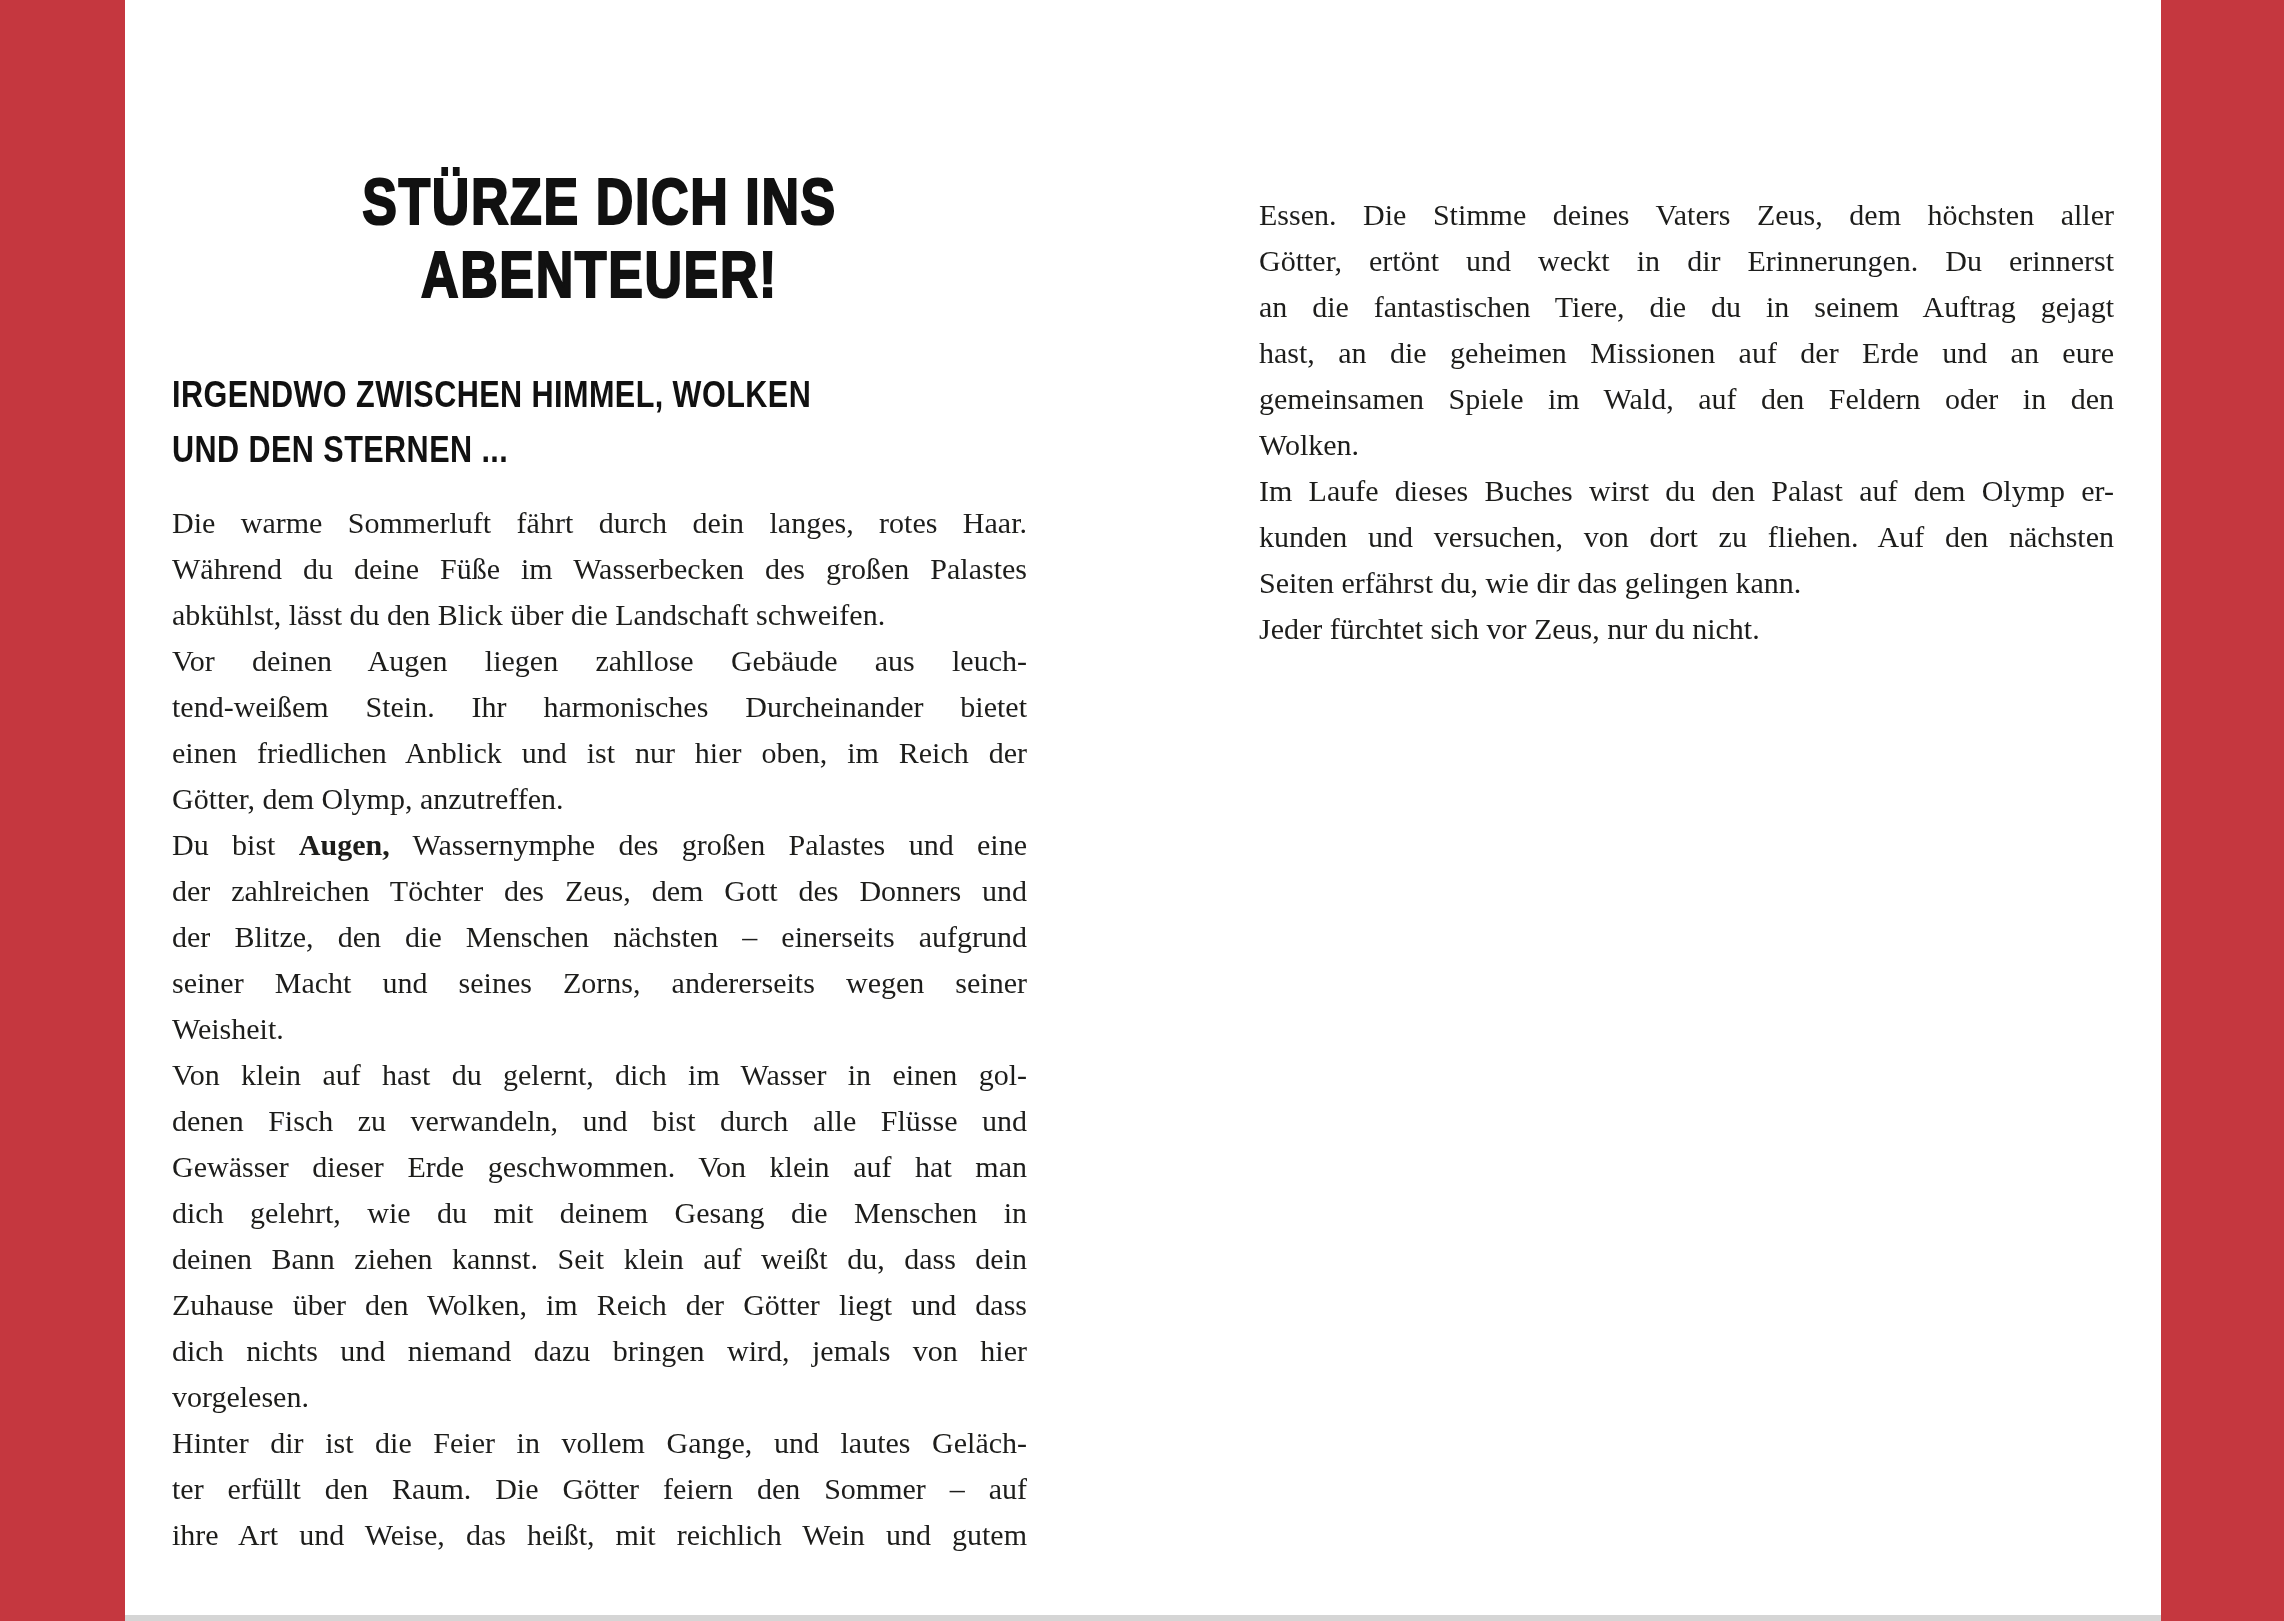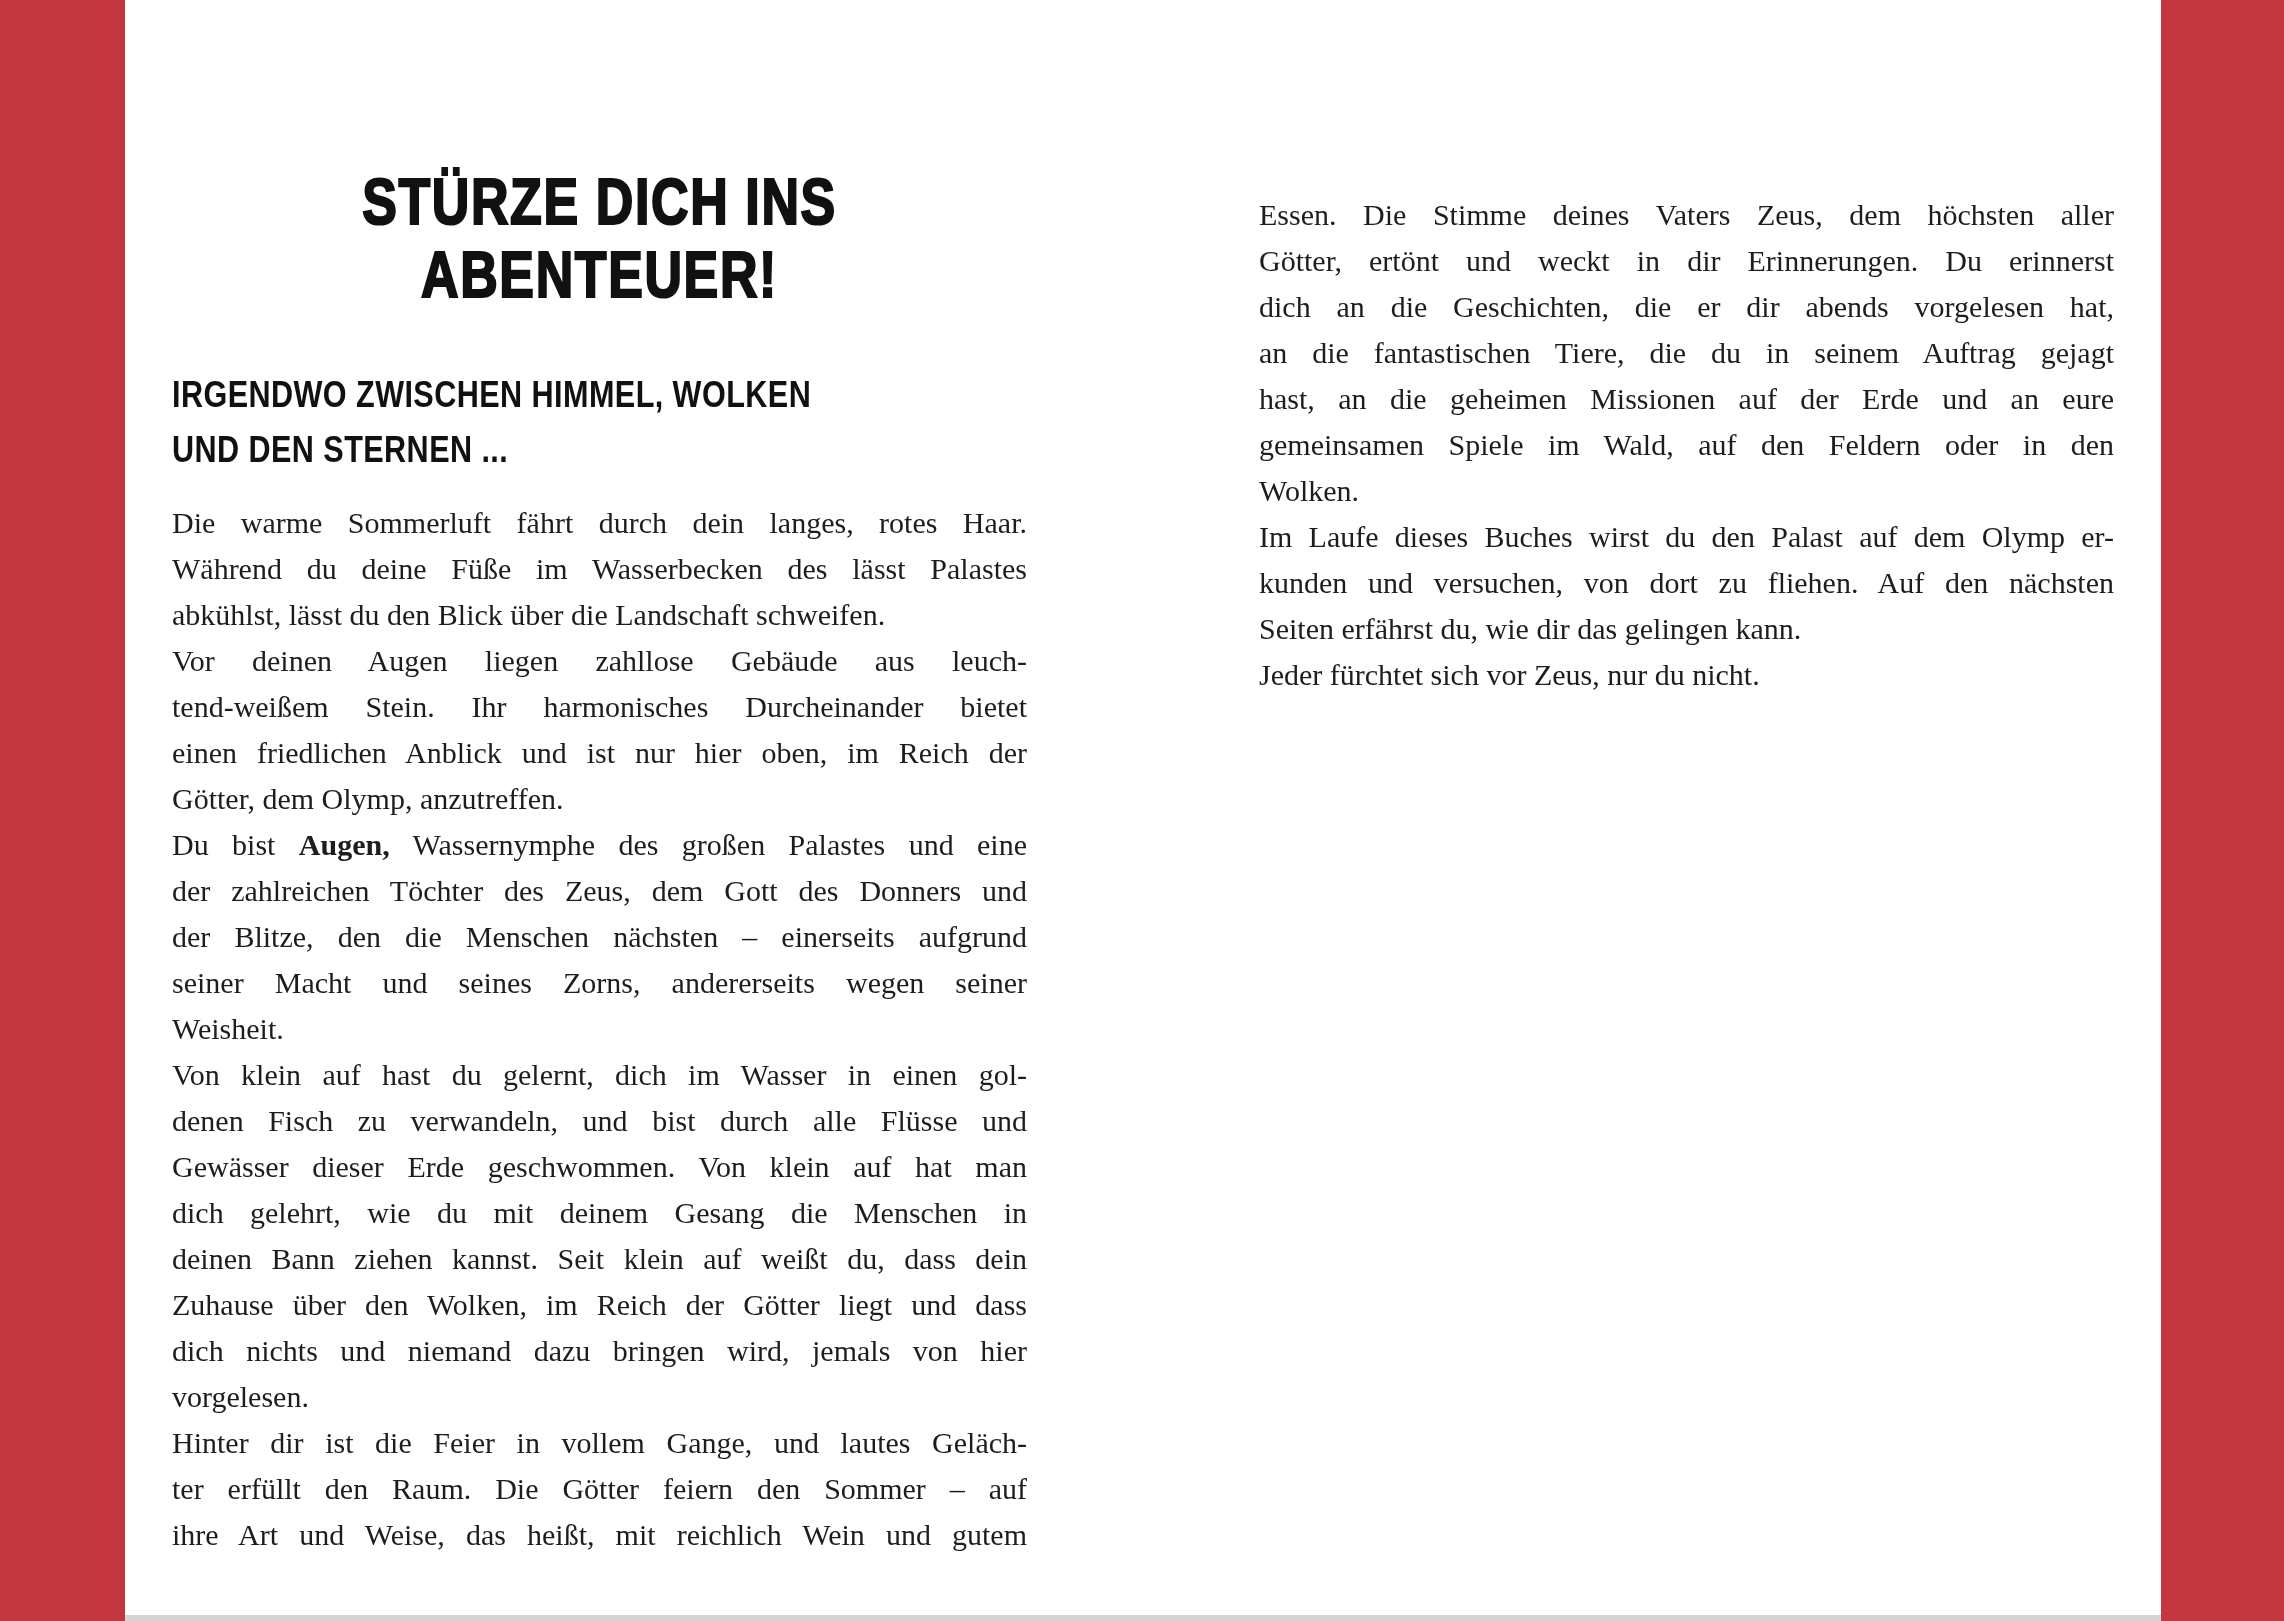--- a/index.html
+++ b/index.html
@@ -104,21 +104,21 @@
 
   <div class="subheading">
       <div class="subheading-line">IRGENDWO ZWISCHEN HIMMEL, WOLKEN</div>
       <div class="subheading-line">UND DEN STERNEN ...</div>
     </div>
 
   <div class="body-text">
 
     <div class="paragraph">
         <div class="text-line">Die warme Sommerluft fährt durch dein langes, rotes Haar.</div>
-        <div class="text-line">Während du deine Füße im Wasserbecken des lässt Palastes</div>
+        <div class="text-line">Während du deine Füße im Wasserbecken des großen Palastes</div>
         <div class="text-line pend">abkühlst, lässt du den Blick über die Landschaft schweifen.</div>
       </div>
 
     <div class="paragraph">
         <div class="text-line">Vor deinen Augen liegen zahllose Gebäude aus leuch-</div>
         <div class="text-line">tend-weißem Stein. Ihr harmonisches Durcheinander bietet</div>
         <div class="text-line">einen friedlichen Anblick und ist nur hier oben, im Reich der</div>
         <div class="text-line pend">Götter, dem Olymp, anzutreffen.</div>
       </div>
 
@@ -151,21 +151,20 @@
 
   </div>
 </div>
 
 <div class="col right-col">
   <div class="body-text">
 
     <div class="paragraph">
         <div class="text-line">Essen. Die Stimme deines Vaters Zeus, dem höchsten aller</div>
         <div class="text-line">Götter, ertönt und weckt in dir Erinnerungen. Du erinnerst</div>
-        <div class="text-line">dich an die Geschichten, die er dir abends vorgelesen hat,</div>
         <div class="text-line">an die fantastischen Tiere, die du in seinem Auftrag gejagt</div>
         <div class="text-line">hast, an die geheimen Missionen auf der Erde und an eure</div>
         <div class="text-line">gemeinsamen Spiele im Wald, auf den Feldern oder in den</div>
         <div class="text-line pend">Wolken.</div>
       </div>
 
     <div class="paragraph">
         <div class="text-line">Im Laufe dieses Buches wirst du den Palast auf dem Olymp er-</div>
         <div class="text-line">kunden und versuchen, von dort zu fliehen. Auf den nächsten</div>
         <div class="text-line pend">Seiten erfährst du, wie dir das gelingen kann.</div>

